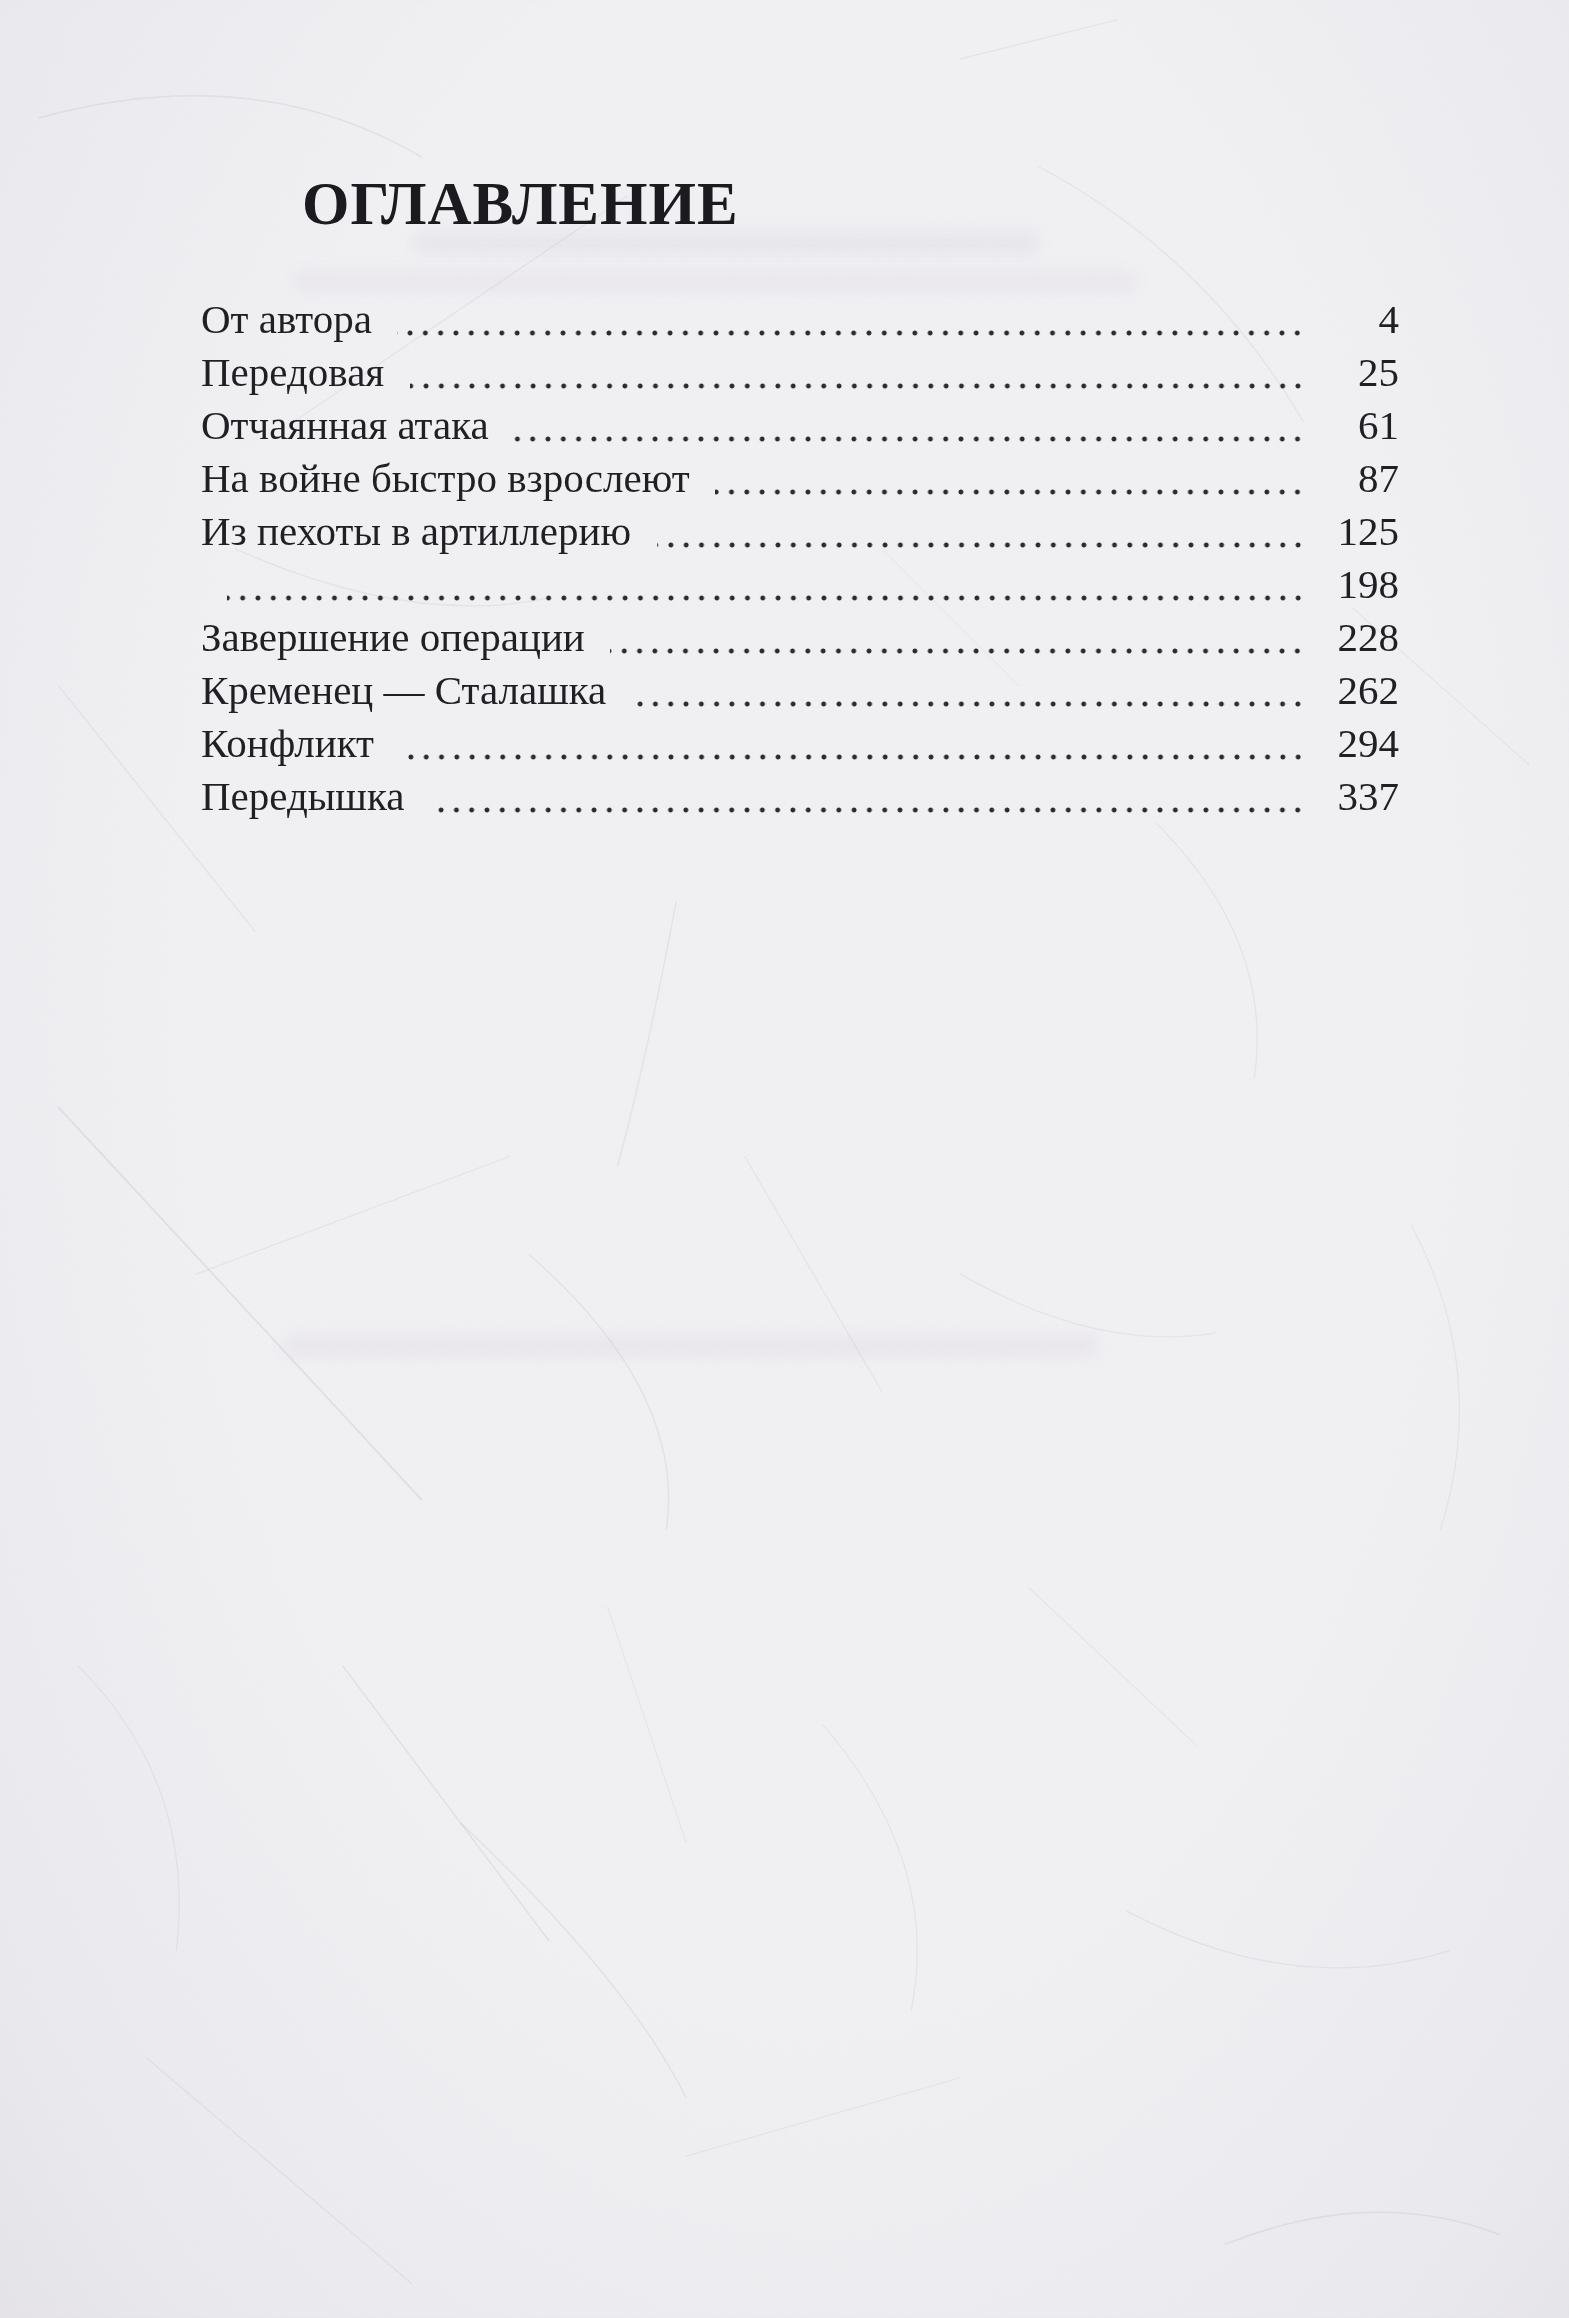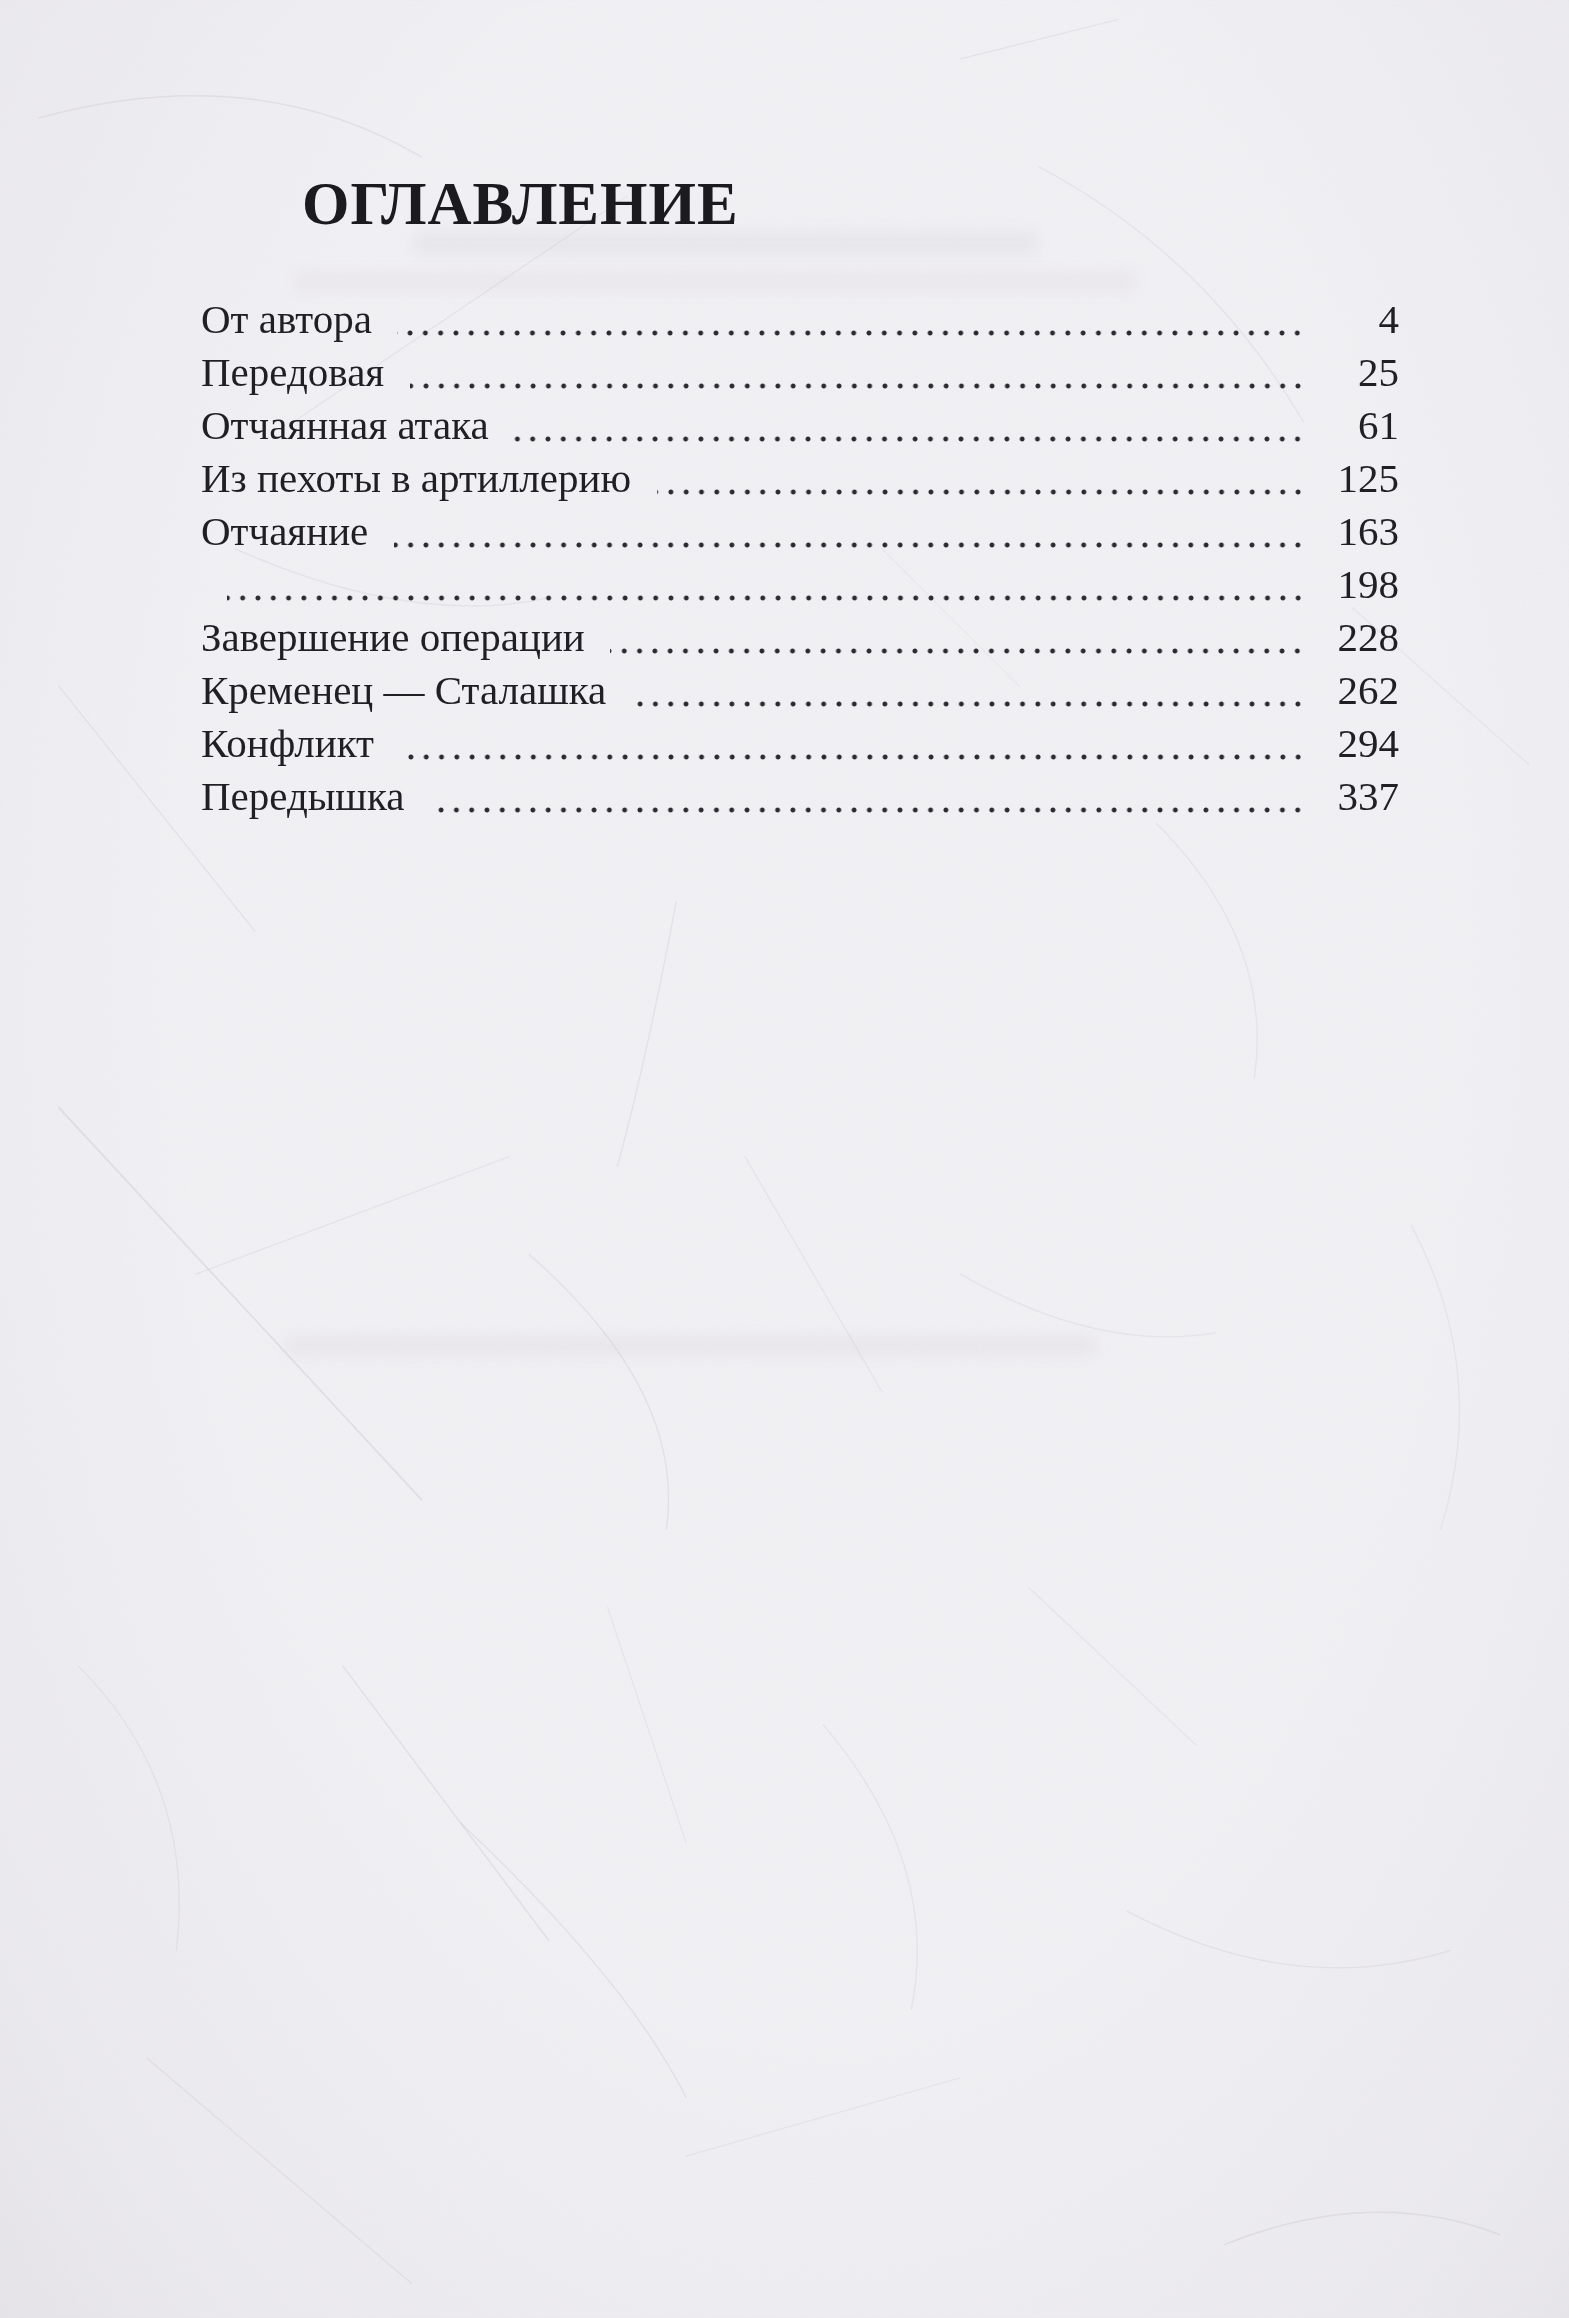--- a/index.html
+++ b/index.html
@@ -142,32 +142,32 @@
     <span class="dot-leader"></span>
     <span class="toc-pagenum">25</span>
   </div>
 
   <div class="toc-row">
     <span class="toc-label">Отчаянная атака</span>
     <span class="dot-leader"></span>
     <span class="toc-pagenum">61</span>
   </div>
 
+  <div class="toc-row">
+    <span class="toc-label">На войне быстро взрослеют</span>
+    <span class="dot-leader"></span>
+    <span class="toc-pagenum">87</span>
+  </div>
 
   <div class="toc-row">
     <span class="toc-label">Из пехоты в артиллерию</span>
     <span class="dot-leader"></span>
     <span class="toc-pagenum">125</span>
   </div>
 
-  <div class="toc-row">
-    <span class="toc-label">Отчаяние</span>
-    <span class="dot-leader"></span>
-    <span class="toc-pagenum">163</span>
-  </div>
 
   <div class="toc-row">
     <span class="dot-leader"></span>
     <span class="toc-pagenum">198</span>
   </div>
 
   <div class="toc-row">
     <span class="toc-label">Завершение операции</span>
     <span class="dot-leader"></span>
     <span class="toc-pagenum">228</span>

